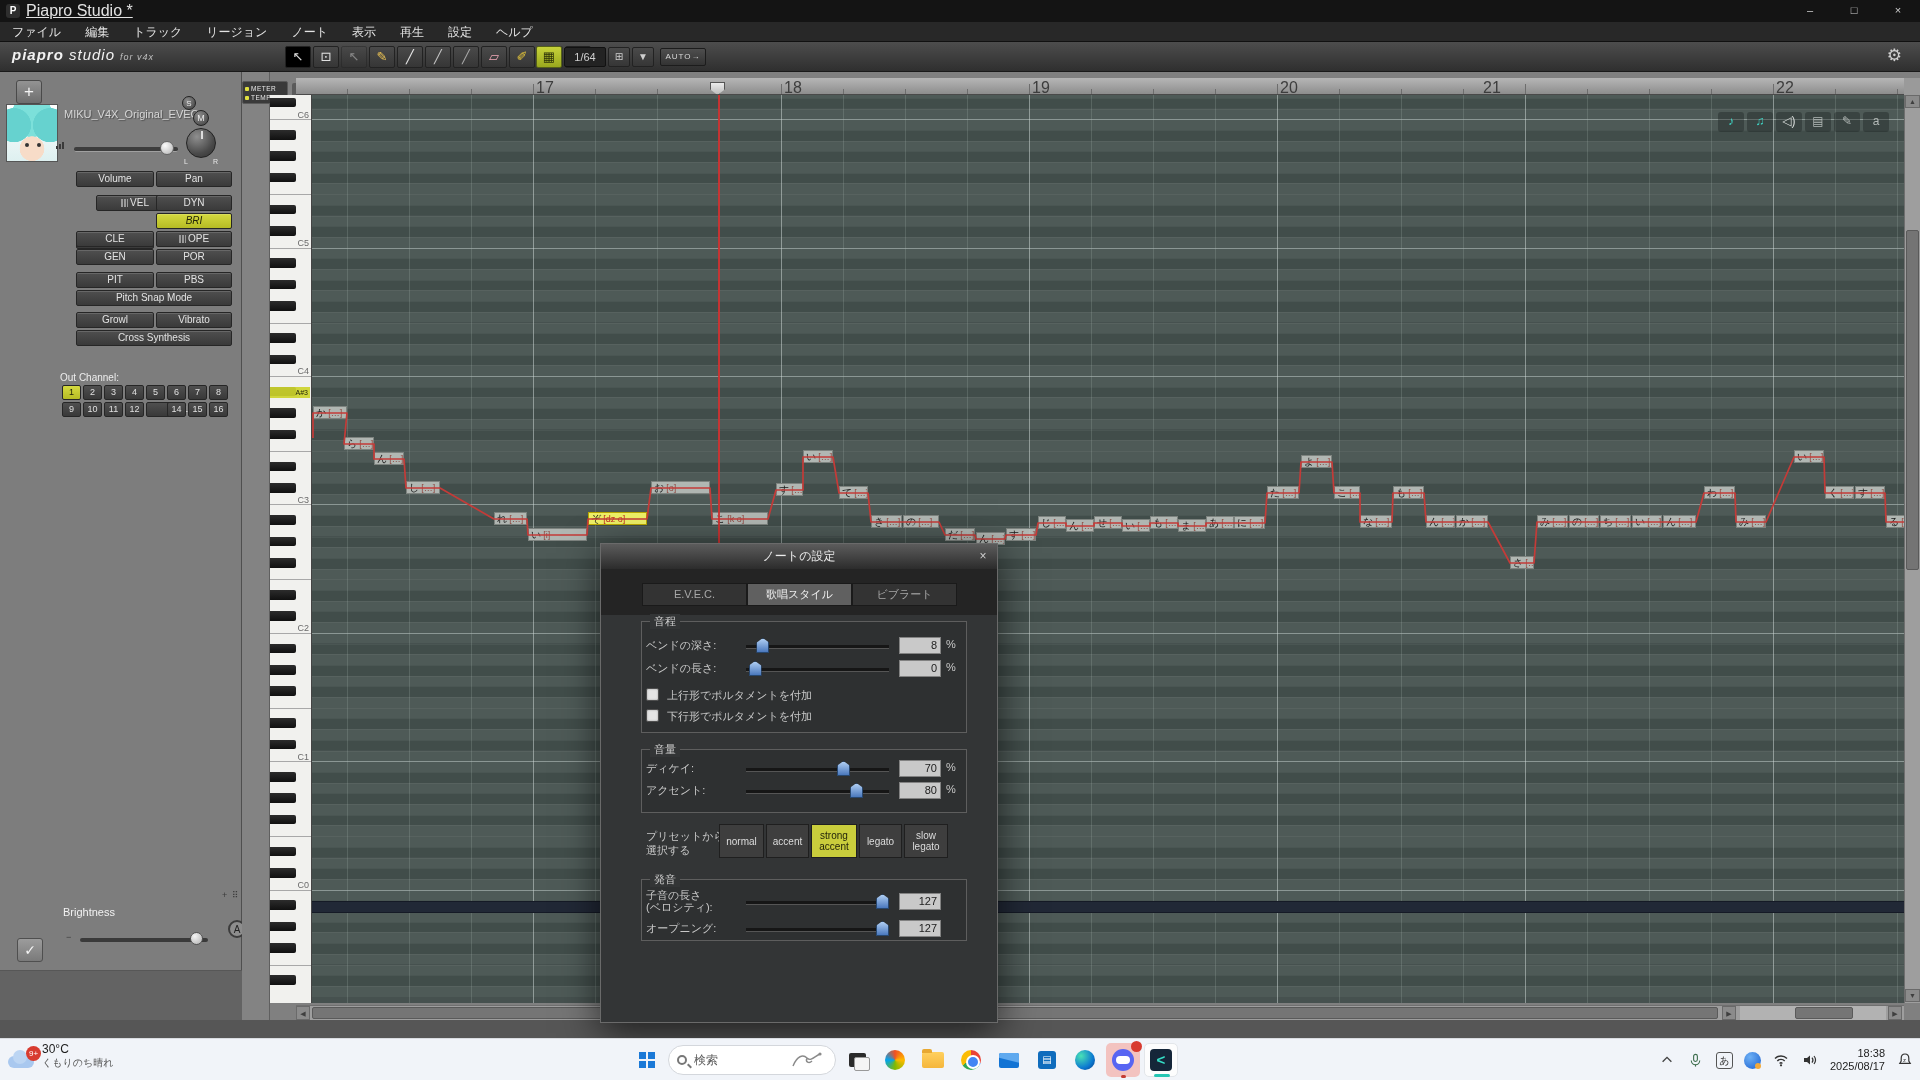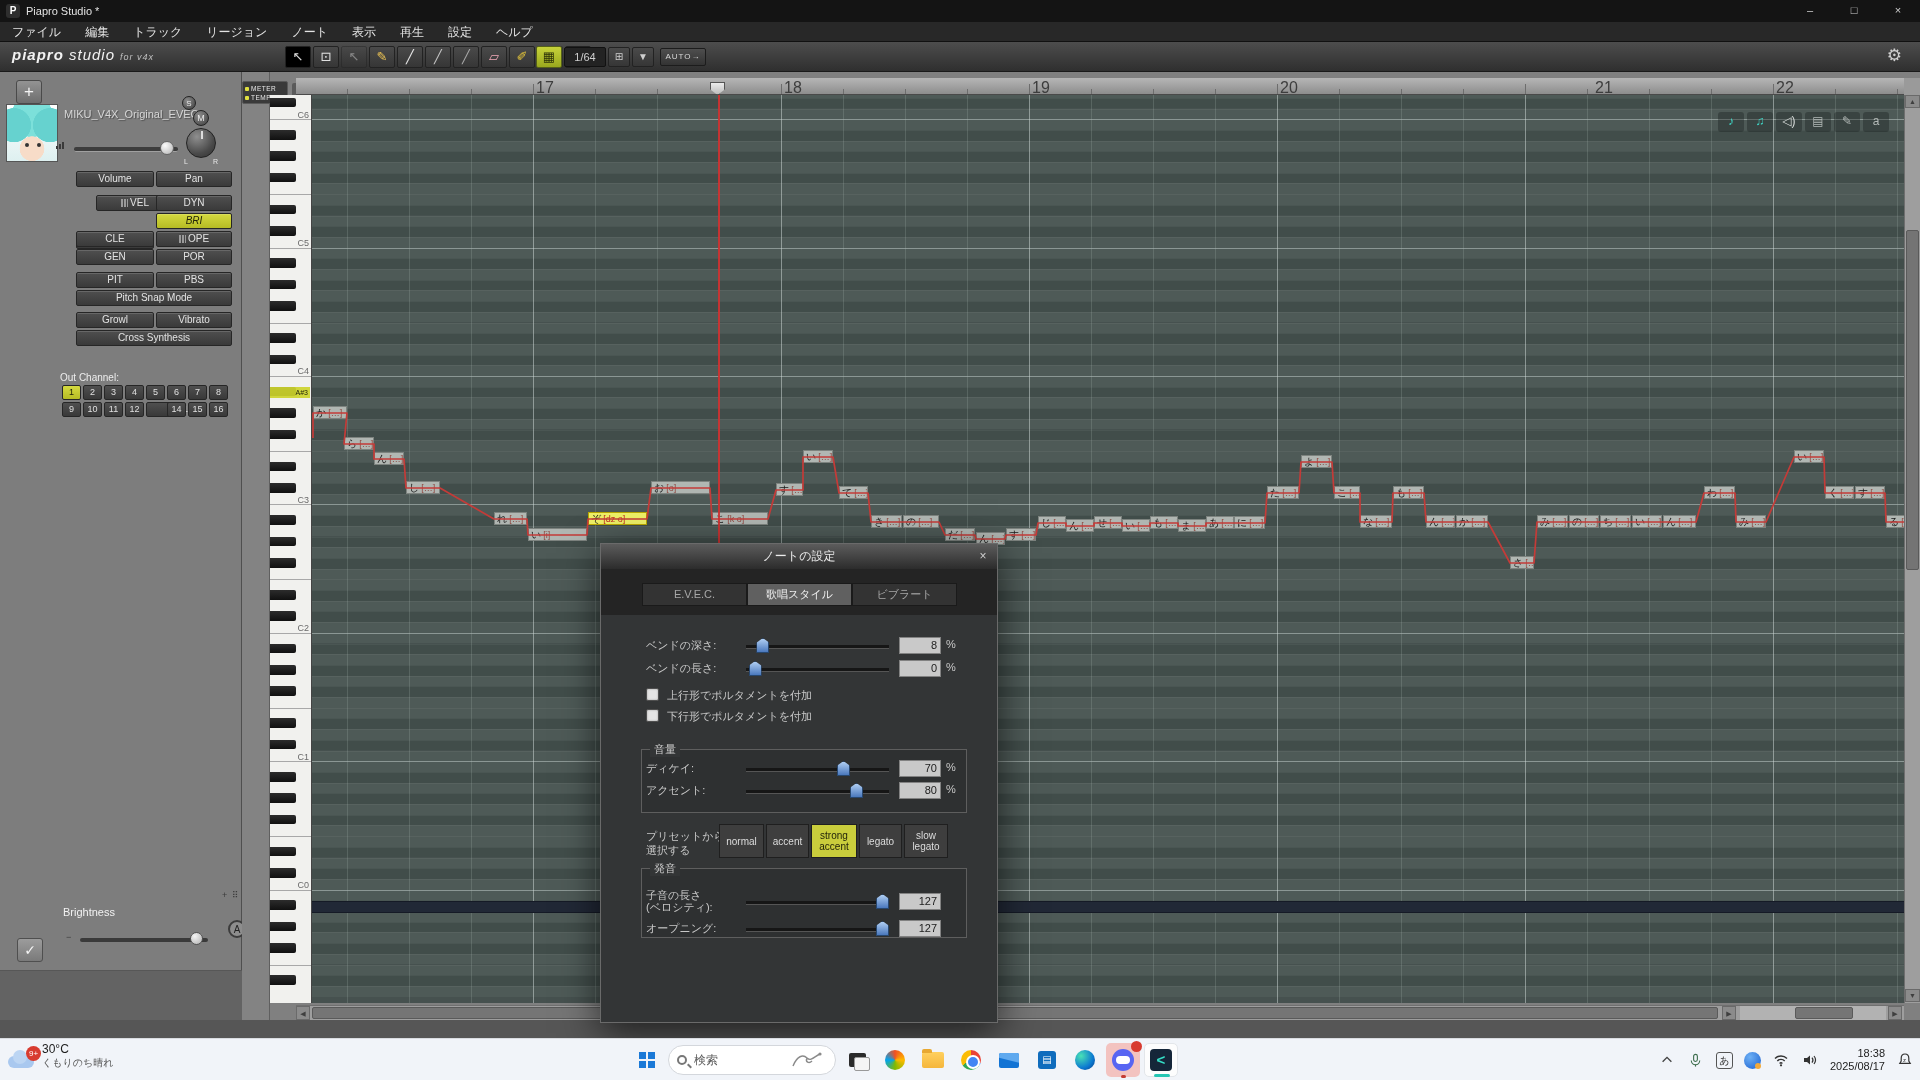--- a/index.html
+++ b/index.html
@@ -1,21 +1,21 @@
 <!DOCTYPE html>
 <html><head>
 <meta charset="utf-8">
 <style>
   html,body{margin:0;padding:0;background:#4a4a4a;}
   *{box-sizing:border-box;font-family:"Liberation Sans","DejaVu Sans",sans-serif;}
   #app{position:relative;width:1920px;height:1080px;overflow:hidden;background:#808080;}
   
   .titlebar{position:absolute;left:0;top:0;width:1920px;height:22px;background:#141414;color:#ddd;display:flex;align-items:center;}
   .applogo{width:14px;height:14px;margin:0 6px 0 6px;background:#2e2e2e;border-radius:3px;color:#fff;font-size:10px;font-weight:bold;text-align:center;line-height:14px;}
-  .title-text{font-size:11px;color:#e2e2e2;}
+  .title-text{font-size:16px;color:#e2e2e2;text-decoration:underline;}
   .wincontrols{position:absolute;right:0;top:0;height:22px;display:flex;}
   .winbtn{width:44px;height:22px;text-align:center;line-height:20px;font-size:11px;color:#cfcfcf;}
   .menubar{position:absolute;left:0;top:22px;width:1920px;height:20px;background:#282828;display:flex;align-items:center;border-bottom:1px solid #111;}
   .menu-item{padding:0 12px;font-size:12px;color:#e4e4e4;line-height:20px;}
   .toolbar{position:absolute;left:0;top:42px;width:1920px;height:30px;background:linear-gradient(#4d4d4d,#2f2f2f);border-bottom:1px solid #1a1a1a;}
   .pslogo{position:absolute;left:12px;top:4px;color:#f2f2f2;font-style:italic;font-size:15px;font-weight:bold;letter-spacing:1px;}
   .pslogo .lt{font-weight:normal;}
   .pslogo .sfx{font-size:9px;color:#c0c0c0;font-weight:normal;margin-left:5px;}
   .toolrow{position:absolute;left:285px;top:4px;display:flex;gap:2px;}
   .toolbtn{width:26px;height:22px;background:linear-gradient(#4a4a4a,#363636);border:1px solid #222;border-radius:2px;color:#e0e0e0;font-size:13px;text-align:center;line-height:20px;}
@@ -322,21 +322,21 @@
       <div class="rtick" style="left: 1291px; height: 5px;"></div>
       <div class="rtick" style="left: 1353px; height: 5px;"></div>
       <div class="rtick" style="left: 1415px; height: 5px;"></div>
       <div class="rtick" style="left: 1477px; height: 10px;"></div>
       <div class="rtick" style="left: 1539px; height: 5px;"></div>
       <div class="rtick" style="left: 1601px; height: 5px;"></div>
       <div class="rnum" style="left: 240px;">17</div>
       <div class="rnum" style="left: 488px;">18</div>
       <div class="rnum" style="left: 736px;">19</div>
       <div class="rnum" style="left: 984px;">20</div>
-      <div class="rnum" style="left: 1299px;">21</div>
+      <div class="rnum" style="left: 1187px;">21</div>
       <div class="rnum" style="left: 1480px;">22</div>
     </div>
   <div class="playmark"></div>
   <div class="keys" id="keys">
       <div class="bkey" style="top: 2.8px; height: 9.7px;"></div>
       <div class="octlbl" style="top: 14.5px;">C6</div>
       <div class="wsep" style="top: 24.2px;"></div>
       <div class="bkey" style="top: 34.9px; height: 9.7px;"></div>
       <div class="bkey" style="top: 56.3px; height: 9.7px;"></div>
       <div class="bkey" style="top: 77.7px; height: 9.7px;"></div>
@@ -713,20 +713,23 @@
 
   <div class="dialog">
     <div class="dlg-title">ノートの設定</div>
     <div class="dlg-close">×</div>
     <div class="dlg-tabstrip" id="dlgtabs">
         <div class="dtab" style="left: 41px; width: 105px;">E.V.E.C.</div>
         <div class="dtab on" style="left: 146px; width: 105px;">歌唱スタイル</div>
         <div class="dtab" style="left: 251px; width: 105px;">ビブラート</div>
       </div>
     <div id="dlgbody"></div>
+    <div class="fgroup" style="left: 40px; top: 77px; width: 326px; height: 112px; position: absolute;">
+        <div class="flegend">音程</div>
+      </div>
       <div class="dlabel" style="left: 45px; top: 94px; position: absolute;">ベンドの深さ:</div>
       <div class="dtrack" style="left: 145px; top: 101px; position: absolute;"></div>
       <div class="dthumb" style="left: 155.4px; top: 94px; position: absolute;"></div>
       <div class="dval" style="left: 298px; top: 93px; position: absolute;">8</div>
       <div class="dunit" style="left: 345px; top: 94px; position: absolute;">%</div>
       <div class="dlabel" style="left: 45px; top: 117px; position: absolute;">ベンドの長さ:</div>
       <div class="dtrack" style="left: 145px; top: 124px; position: absolute;"></div>
       <div class="dthumb" style="left: 147.6px; top: 117px; position: absolute;"></div>
       <div class="dval" style="left: 298px; top: 116px; position: absolute;">0</div>
       <div class="dunit" style="left: 345px; top: 117px; position: absolute;">%</div>
@@ -747,21 +750,21 @@
       <div class="dthumb" style="left: 249px; top: 239px; position: absolute;"></div>
       <div class="dval" style="left: 298px; top: 238px; position: absolute;">80</div>
       <div class="dunit" style="left: 345px; top: 239px; position: absolute;">%</div>
       <div class="dlabel" style="left: 45px; top: 285px; position: absolute;">プリセットから</div>
       <div class="dlabel" style="left: 45px; top: 299px; position: absolute;">選択する</div>
       <div class="presetbtn" style="left: 118px; width: 45px; position: absolute;">normal</div>
       <div class="presetbtn" style="left: 165px; width: 43px; position: absolute;">accent</div>
       <div class="presetbtn on" style="left: 210px; width: 46px; position: absolute;">strong accent</div>
       <div class="presetbtn" style="left: 258px; width: 43px; position: absolute;">legato</div>
       <div class="presetbtn" style="left: 303px; width: 44px; position: absolute;">slow legato</div>
-      <div class="fgroup" style="left: 40px; top: 324px; width: 326px; height: 70px; position: absolute;">
+      <div class="fgroup" style="left: 40px; top: 335px; width: 326px; height: 62px; position: absolute;">
         <div class="flegend">発音</div>
       </div>
       <div class="dlabel" style="left: 45px; top: 344px; position: absolute;">子音の長さ</div>
       <div class="dlabel" style="left: 45px; top: 356px; position: absolute;">(ベロシティ):</div>
       <div class="dtrack" style="left: 145px; top: 357px; position: absolute;"></div>
       <div class="dthumb" style="left: 275px; top: 350px; position: absolute;"></div>
       <div class="dval" style="left: 298px; top: 349px; position: absolute;">127</div>
       <div class="dlabel" style="left: 45px; top: 377px; position: absolute;">オープニング:</div>
       <div class="dtrack" style="left: 145px; top: 384px; position: absolute;"></div>
       <div class="dthumb" style="left: 275px; top: 377px; position: absolute;"></div>

